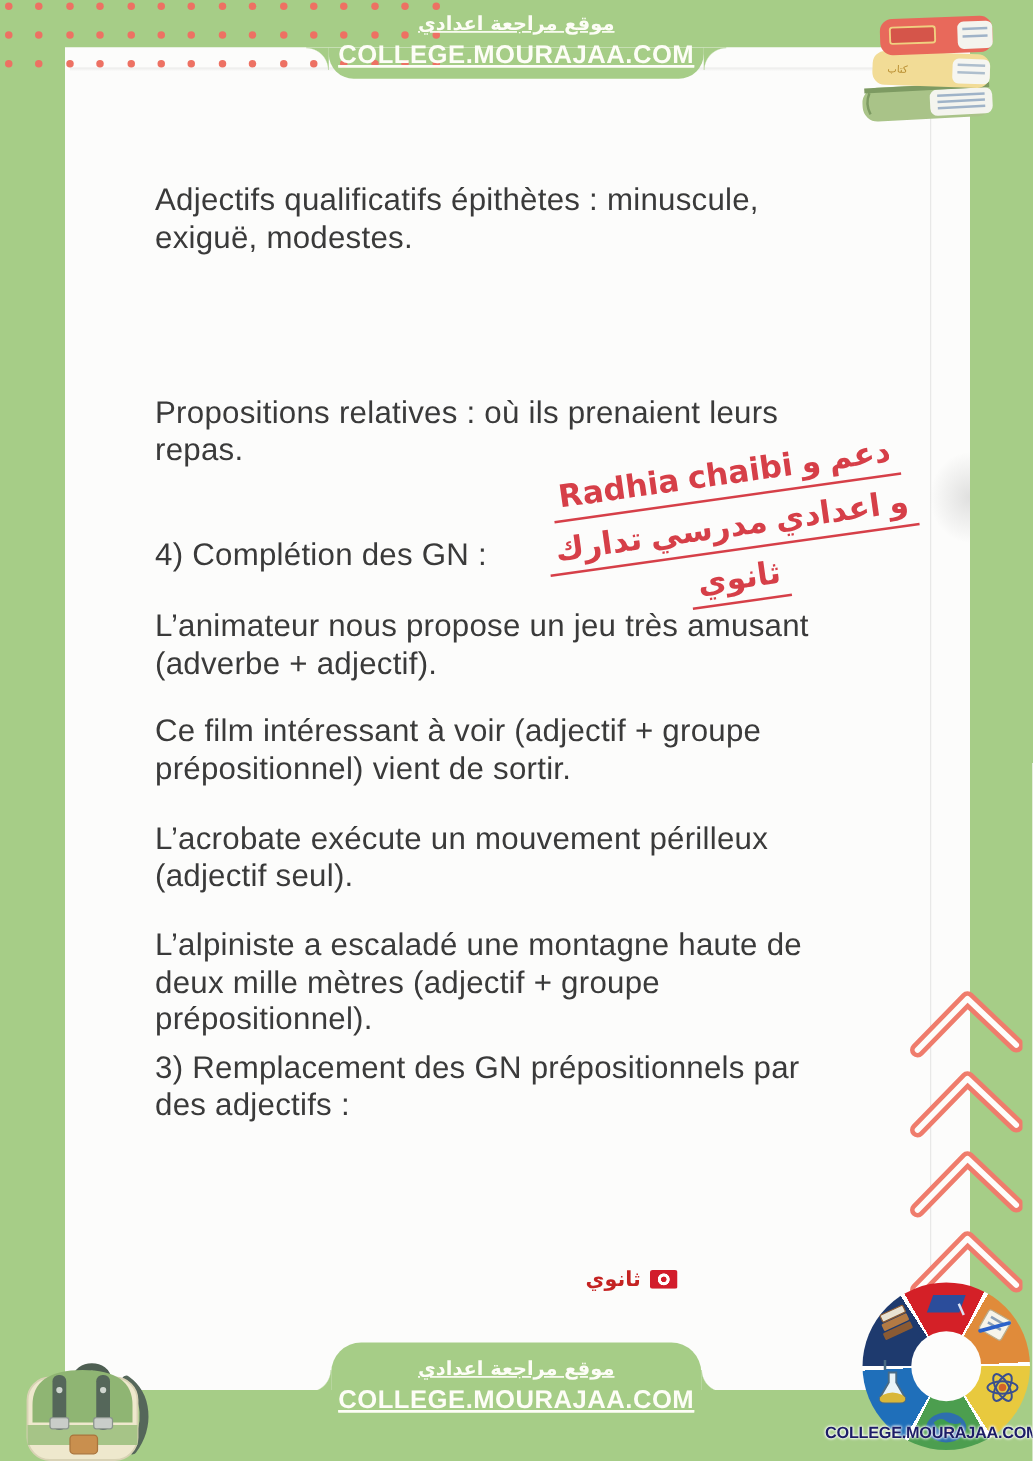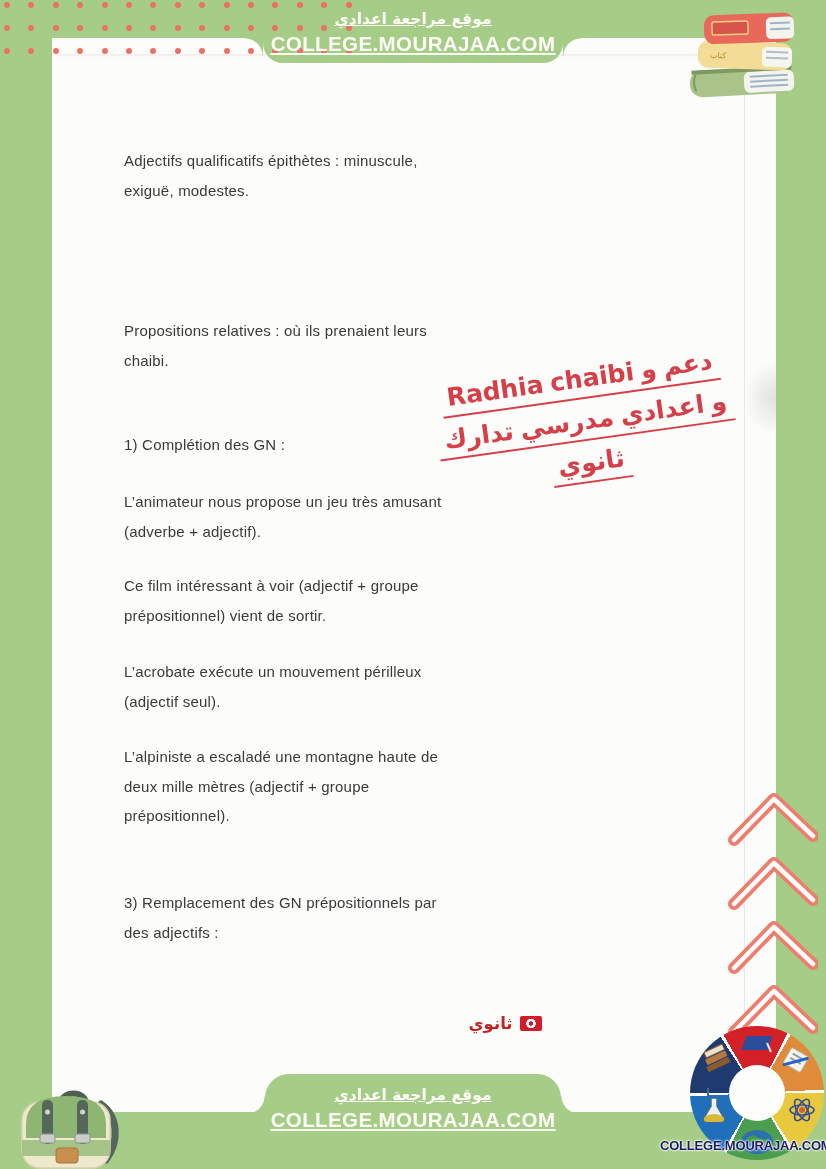--- a/index.html
+++ b/index.html
@@ -38,21 +38,21 @@
   .site-banner .ar{font-family:"DejaVu Sans",sans-serif;font-size:15.5px;font-weight:bold;text-decoration:underline;line-height:24px;}
   .site-banner .url{font-family:"Liberation Sans",sans-serif;font-size:20.5px;font-weight:bold;letter-spacing:0.4px;text-decoration:underline;line-height:26px;}
   .banner-top{top:7px;}
   .banner-bottom{top:1083px;}
 
   
   .dots{position:absolute;left:4px;top:2px;width:380px;height:62px;z-index:4;}
   .dots i{position:absolute;width:6px;height:6px;border-radius:50%;background:var(--coral);}
 
   
-  .para{position:absolute;left:124px;width:586px;font-size:15px;line-height:29.5px;letter-spacing:0.2px;color:var(--ink);white-space:pre-line;font-family:"Liberation Sans",sans-serif;}
+  .para{position:absolute;left:124px;width:586px;font-size:25px;line-height:29.5px;letter-spacing:0.2px;color:var(--ink);white-space:pre-line;font-family:"Liberation Sans",sans-serif;}
 
   
   .watermark{position:absolute;left:420px;top:362px;width:332px;transform:rotate(-8deg);transform-origin:50% 50%;text-align:center;color:var(--wm-red);font-weight:bold;font-size:25px;line-height:34px;font-family:"DejaVu Sans",sans-serif;z-index:3;}
   .wm-line{display:table;margin:0 auto 5px;border-bottom:2.5px solid var(--wm-red);padding:0 3px 1px;white-space:nowrap;}
   .bw{display:inline-block;margin:0 0.14em;}
 
   
   .caption-line1{position:absolute;left:136px;top:986px;width:500px;text-align:center;color:var(--cap-red);font-weight:bold;font-size:16.5px;font-family:"DejaVu Sans",sans-serif;white-space:nowrap;}
   .caption-line1 .bw{margin:0 2px;}
   .caption-line1 sub{font-size:10px;font-weight:bold;}
@@ -175,32 +175,32 @@
       <rect x="26" y="15" width="36" height="13" rx="2" fill="#d5554a" stroke="#f0d080" stroke-width="1.5"></rect>
       <rect x="80" y="12" width="28" height="22" rx="5" fill="#f4f4ee"></rect>
       <line x1="84" y1="18" x2="104" y2="18" stroke="#9fb3c8" stroke-width="2"></line>
       <line x1="84" y1="24" x2="104" y2="24" stroke="#9fb3c8" stroke-width="2"></line>
     </g>
   </svg>
 
   <div class="para" style="top:146px">Adjectifs qualificatifs épithètes : minuscule,
 exiguë, modestes.</div>
   <div class="para" style="top:316px">Propositions relatives : où ils prenaient leurs
-chaibi.</div>
-  <div class="para" style="top:430px">1) Complétion des GN :</div>
+repas.</div>
+  <div class="para" style="top:430px">4) Complétion des GN :</div>
   <div class="para" style="top:571px">Ce film intéressant à voir (adjectif + groupe
 prépositionnel) vient de sortir.</div>
   <div class="para" style="top:487px">L’animateur nous propose un jeu très amusant
 (adverbe + adjectif).</div>
   <div class="para" style="top:742px">L’alpiniste a escaladé une montagne haute de
 deux mille mètres (adjectif + groupe
 prépositionnel).</div>
   <div class="para" style="top:657px">L’acrobate exécute un mouvement périlleux
 (adjectif seul).</div>
-  <div class="para" style="top:888px">3) Remplacement des GN prépositionnels par
+  <div class="para" style="top:840px">3) Remplacement des GN prépositionnels par
 des adjectifs :</div>
 
   <div class="watermark">
     <div class="wm-line">
         <span class="bw">Radhia</span>
         <span class="bw">chaibi</span>
         <span class="bw">و</span>
         <span class="bw">دعم</span>
       </div>
     <div class="wm-line">

